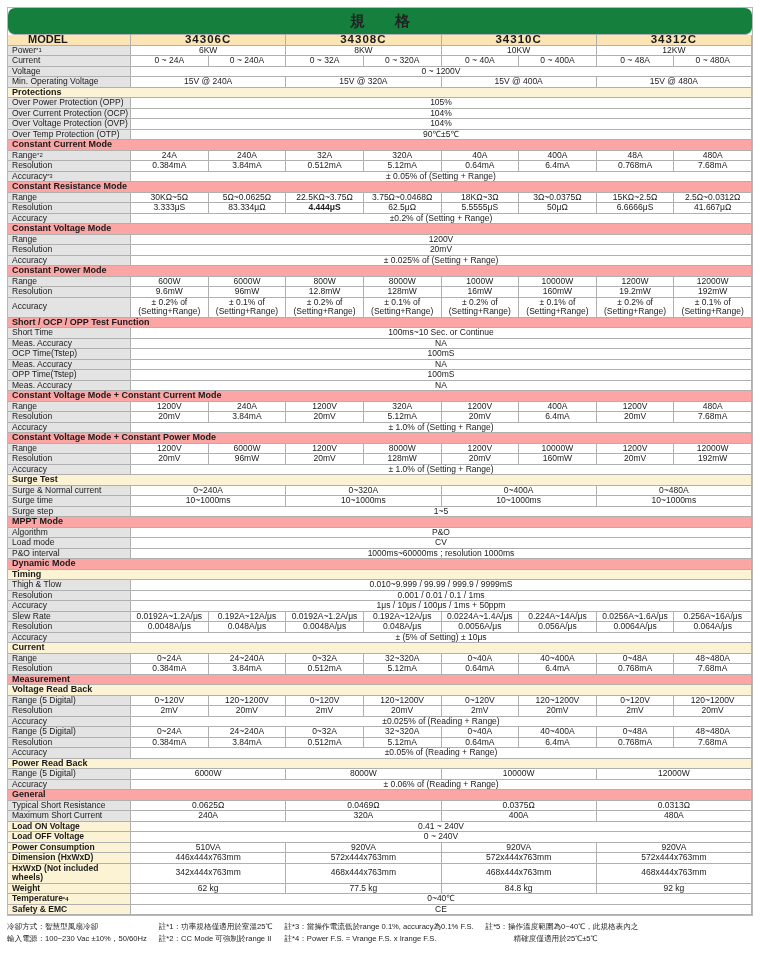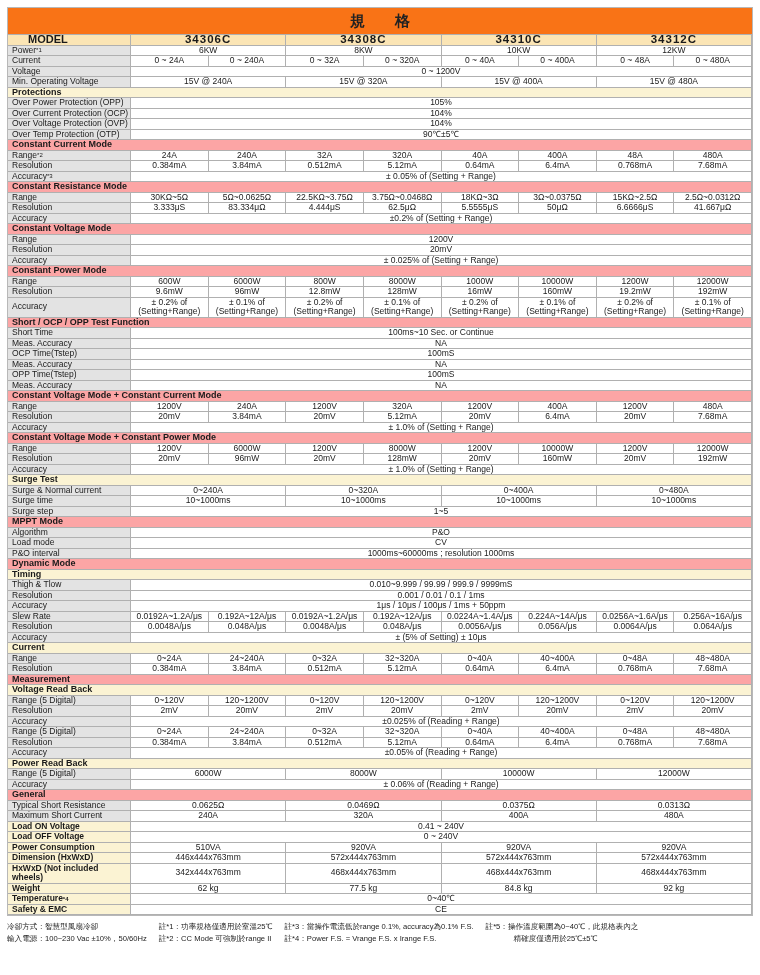--- a/index.html
+++ b/index.html
@@ -23,24 +23,24 @@
     text-align:center; white-space:pre-line; min-height:10.5px;
     background:#fff;
   }
   .lbl { justify-content:flex-start; text-align:left; background:#e3e3e3; padding-left:4px; }
   .lbl-cream { justify-content:flex-start; text-align:left; background:#fbf3d3; padding-left:4px; font-weight:bold; }
   .sec { grid-column:1 / -1; font-weight:bold; justify-content:flex-start; text-align:left;
          padding-left:4px; font-size:9px; }
   .sec.dark  { background:#fca5a5; }
   .sec.light { background:#fbf3d3; }
   .title-cell {
-    grid-column:1 / -1; background:#f97316; color:#222;
+    grid-column:1 / -1; background:#15803d; color:#222;
     font-weight:bold; font-size:15px; letter-spacing:13px; text-indent:13px;
     justify-content:center; padding:4px 0 3px 0; border-bottom:1px solid #b0b0b0;
-    display:flex; align-items:center;
+    display:flex; align-items:center;border-radius:7px;
   }
   .model-lbl { background:#fbe5b5; font-weight:bold; font-size:11px;
                justify-content:flex-start; padding-left:20px; }
   .model-val { background:#fbe5b5; font-weight:bold; font-size:11.5px; letter-spacing:1px; }
   sup { font-size:6px; line-height:0; vertical-align:super; }
   .footer {
     display:flex; margin-top:5px; gap:12px;
     font-size:7.6px; line-height:12px; color:#222;
   }
   .fcol div { white-space:nowrap; }
@@ -114,21 +114,21 @@
     <div class="c" style="grid-column: span 1;">5Ω~0.0625Ω</div>
     <div class="c" style="grid-column: span 1;">22.5KΩ~3.75Ω</div>
     <div class="c" style="grid-column: span 1;">3.75Ω~0.0468Ω</div>
     <div class="c" style="grid-column: span 1;">18KΩ~3Ω</div>
     <div class="c" style="grid-column: span 1;">3Ω~0.0375Ω</div>
     <div class="c" style="grid-column: span 1;">15KΩ~2.5Ω</div>
     <div class="c" style="grid-column: span 1;">2.5Ω~0.0312Ω</div>
     <div class="c lbl">Resolution</div>
     <div class="c" style="grid-column: span 1;">3.333μS</div>
     <div class="c" style="grid-column: span 1;">83.334μΩ</div>
-    <div class="c" style="grid-column: span 1;">4.444μS</div>
+    <div class="c" style="grid-column: span 1; font-weight: bold;">4.444μS</div>
     <div class="c" style="grid-column: span 1;">62.5μΩ</div>
     <div class="c" style="grid-column: span 1;">5.5555μS</div>
     <div class="c" style="grid-column: span 1;">50μΩ</div>
     <div class="c" style="grid-column: span 1;">6.6666μS</div>
     <div class="c" style="grid-column: span 1;">41.667μΩ</div>
     <div class="c lbl">Accuracy</div>
     <div class="c" style="grid-column: span 8;">±0.2% of (Setting + Range)</div>
     <div class="c sec dark">Constant Voltage Mode</div>
     <div class="c lbl">Range</div>
     <div class="c" style="grid-column: span 8;">1200V</div>

